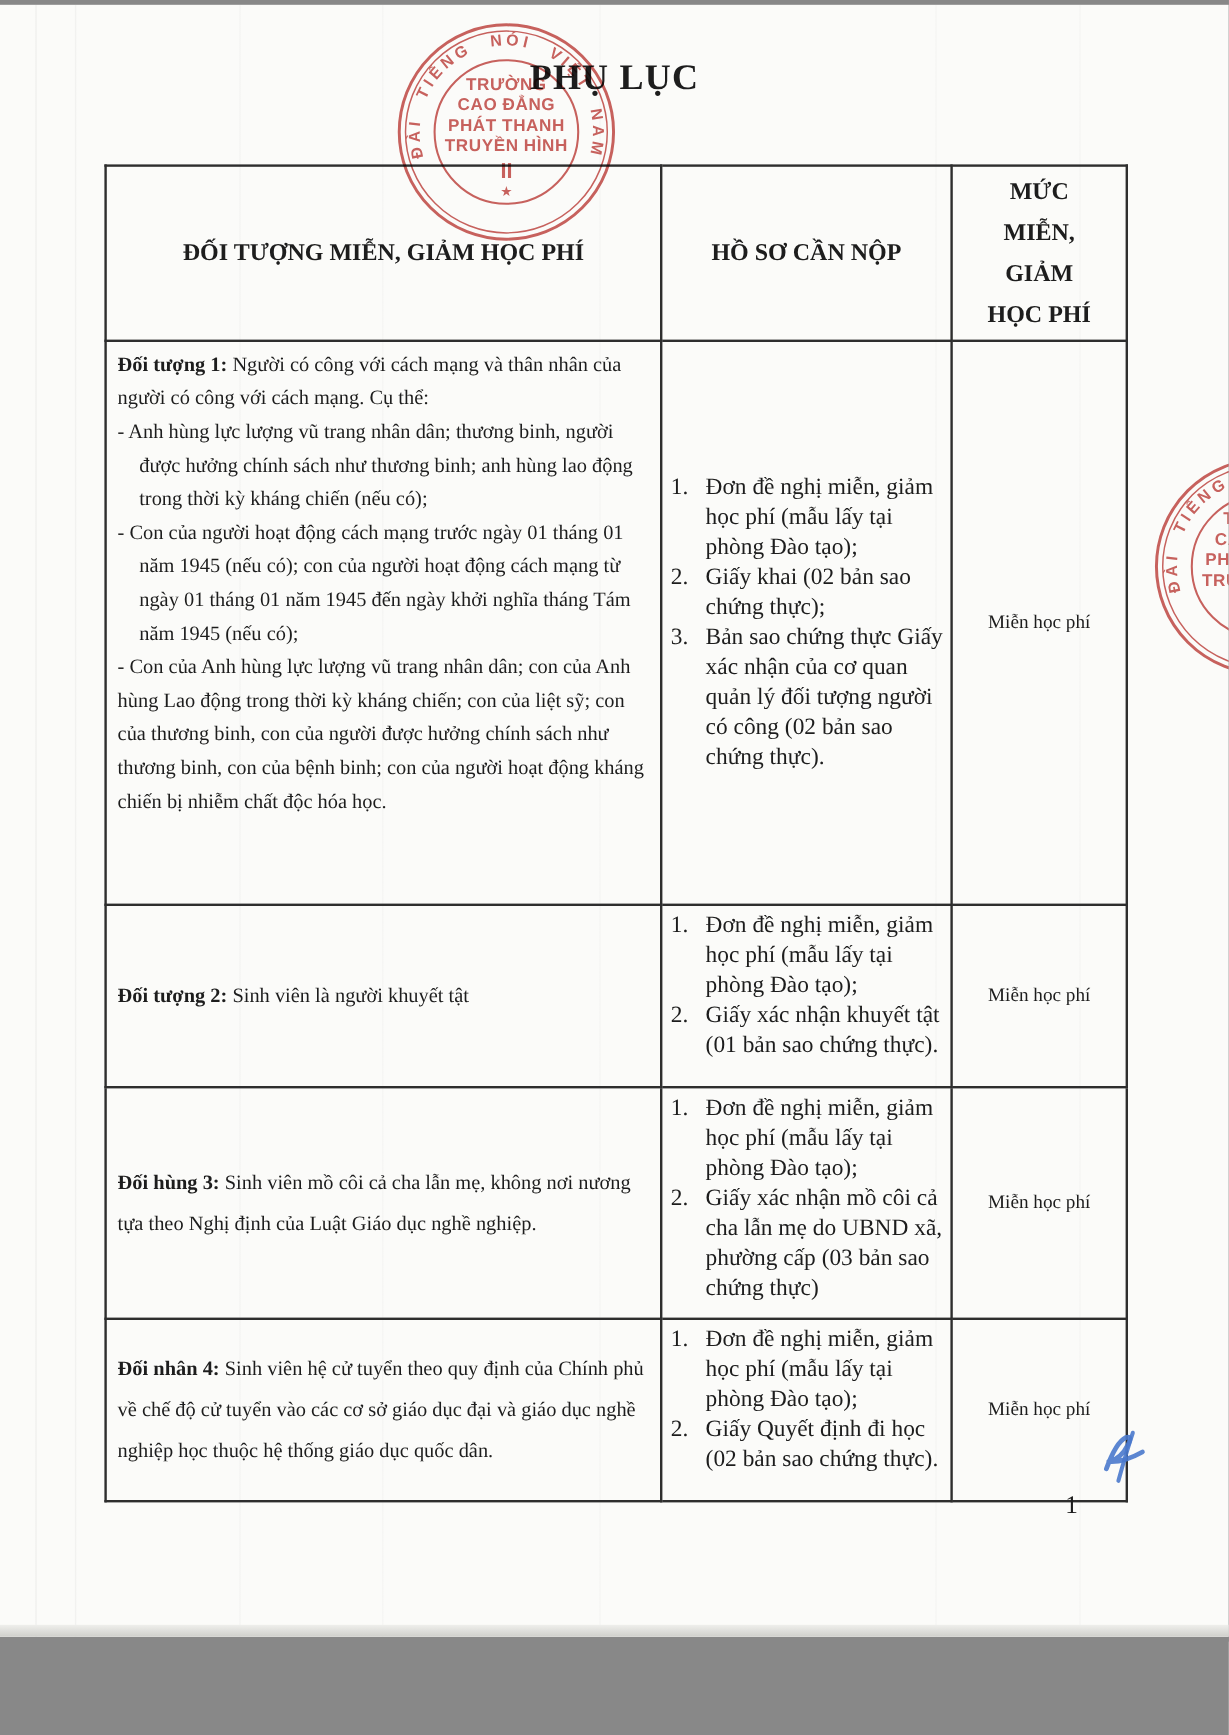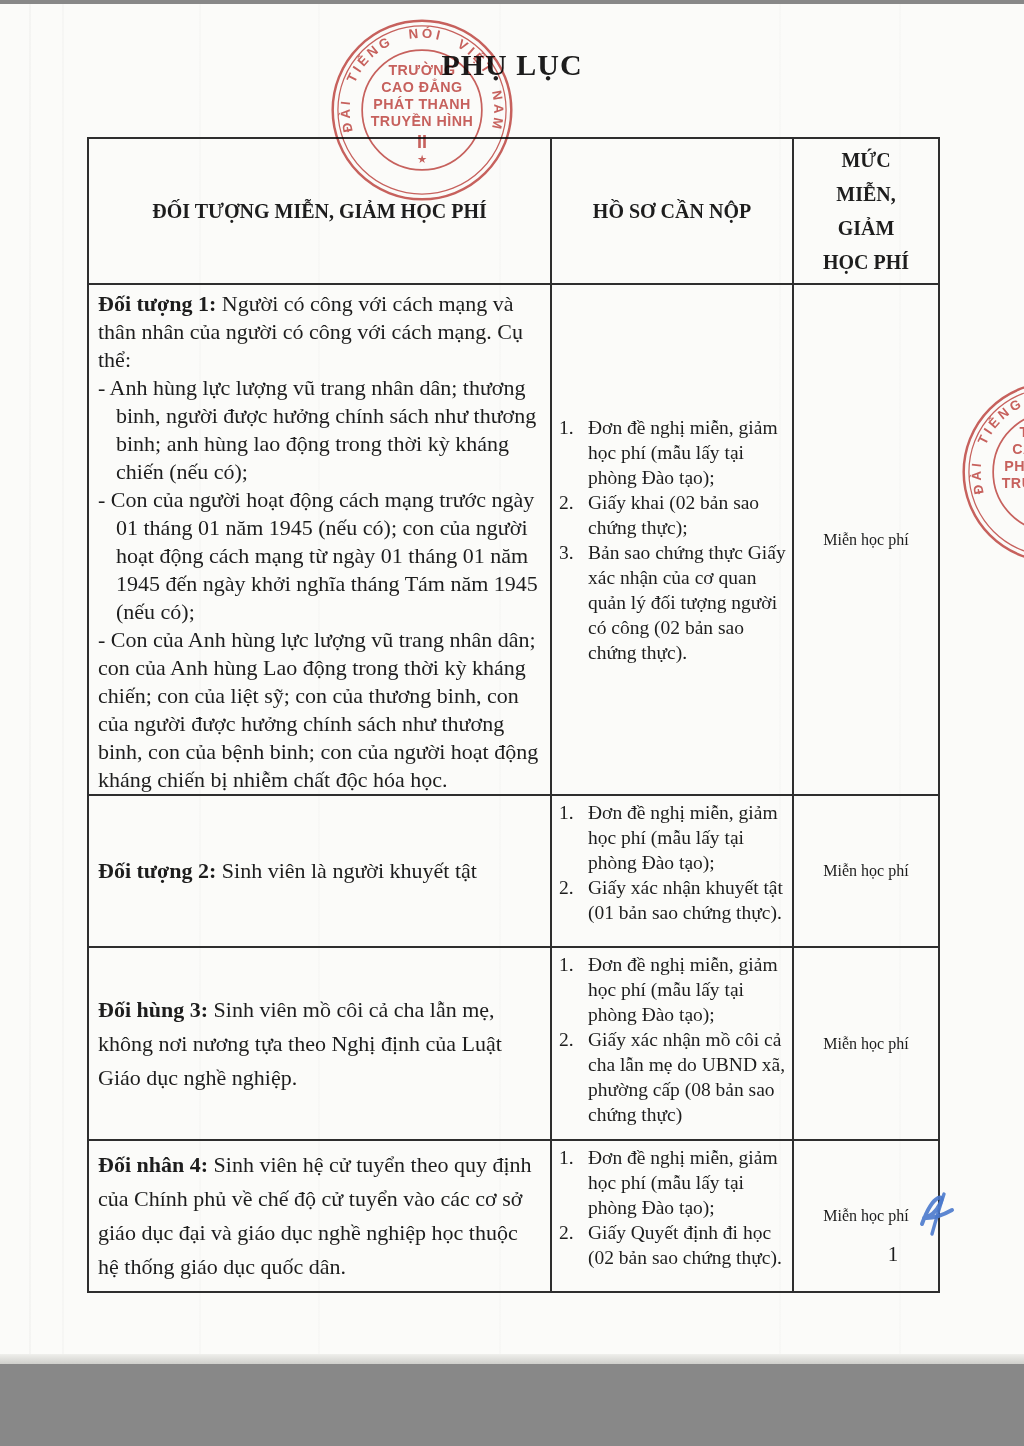--- a/index.html
+++ b/index.html
@@ -25,21 +25,21 @@
   .heading { position:absolute; top:88px; left:134px; font-size:21px; font-weight:bold; }
 
   .doc-table { position:absolute; left:87px; top:133px; width:851px;
     border-collapse:collapse; table-layout:fixed; }
   .doc-table th, .doc-table td { border:2px solid #2e2e2e; }
   .doc-table th { font-size:20px; font-weight:bold; vertical-align:middle; padding:4px 20px; }
   th.th3 { line-height:34px; }
   tr.hdr { height:100px; }
   tr.r1 { height:470px; } tr.r2 { height:152px; } tr.r3 { height:193px; } tr.r4 { height:152px; }
 
-  .subject-cell { font-size:22px; padding:0 9px; vertical-align:middle; line-height:34px; }
+  .subject-cell { font-size:17px; padding:0 9px; vertical-align:middle; line-height:34px; }
   tr.r1 .subject-cell { vertical-align:top; line-height:28px; padding-top:5px; }
   .bullet.hang { padding-left:18px; text-indent:-18px; }
   .b { font-weight:bold; }
 
   .docs-cell { vertical-align:top; padding:4px 4px 4px 7px; font-size:19.5px; }
   tr.r1 .docs-cell { vertical-align:middle; }
   .doc-item { display:flex; line-height:25px; }
   .doc-num { flex:0 0 29px; width:29px; }
   .doc-text { flex:1; padding-right:2px; }
 
@@ -123,21 +123,21 @@
       <td class="subject-cell">
         <div class="para"><span class="b">Đối hùng 3:</span><span> Sinh viên mồ côi cả cha lẫn mẹ, không nơi nương tựa theo Nghị định của Luật Giáo dục nghề nghiệp.</span></div>
       </td>
       <td class="docs-cell">
         <div class="doc-item">
               <span class="doc-num">1.</span>
               <span class="doc-text">Đơn đề nghị miễn, giảm học phí (mẫu lấy tại phòng Đào tạo);</span>
             </div>
         <div class="doc-item">
               <span class="doc-num">2.</span>
-              <span class="doc-text">Giấy xác nhận mồ côi cả cha lẫn mẹ do UBND xã, phường cấp (08 bản sao chứng thực)</span>
+              <span class="doc-text">Giấy xác nhận mồ côi cả cha lẫn mẹ do UBND xã, phường cấp (03 bản sao chứng thực)</span>
             </div>
       </td>
       <td class="level-cell">Miễn học phí</td>
     </tr>
 
     <tr class="r4">
       <td class="subject-cell">
         <div class="para"><span class="b">Đối nhân 4:</span><span> Sinh viên hệ cử tuyển theo quy định của Chính phủ về chế độ cử tuyển vào các cơ sở giáo dục đại và giáo dục nghề nghiệp học thuộc hệ thống giáo dục quốc dân.</span></div>
       </td>
       <td class="docs-cell">

